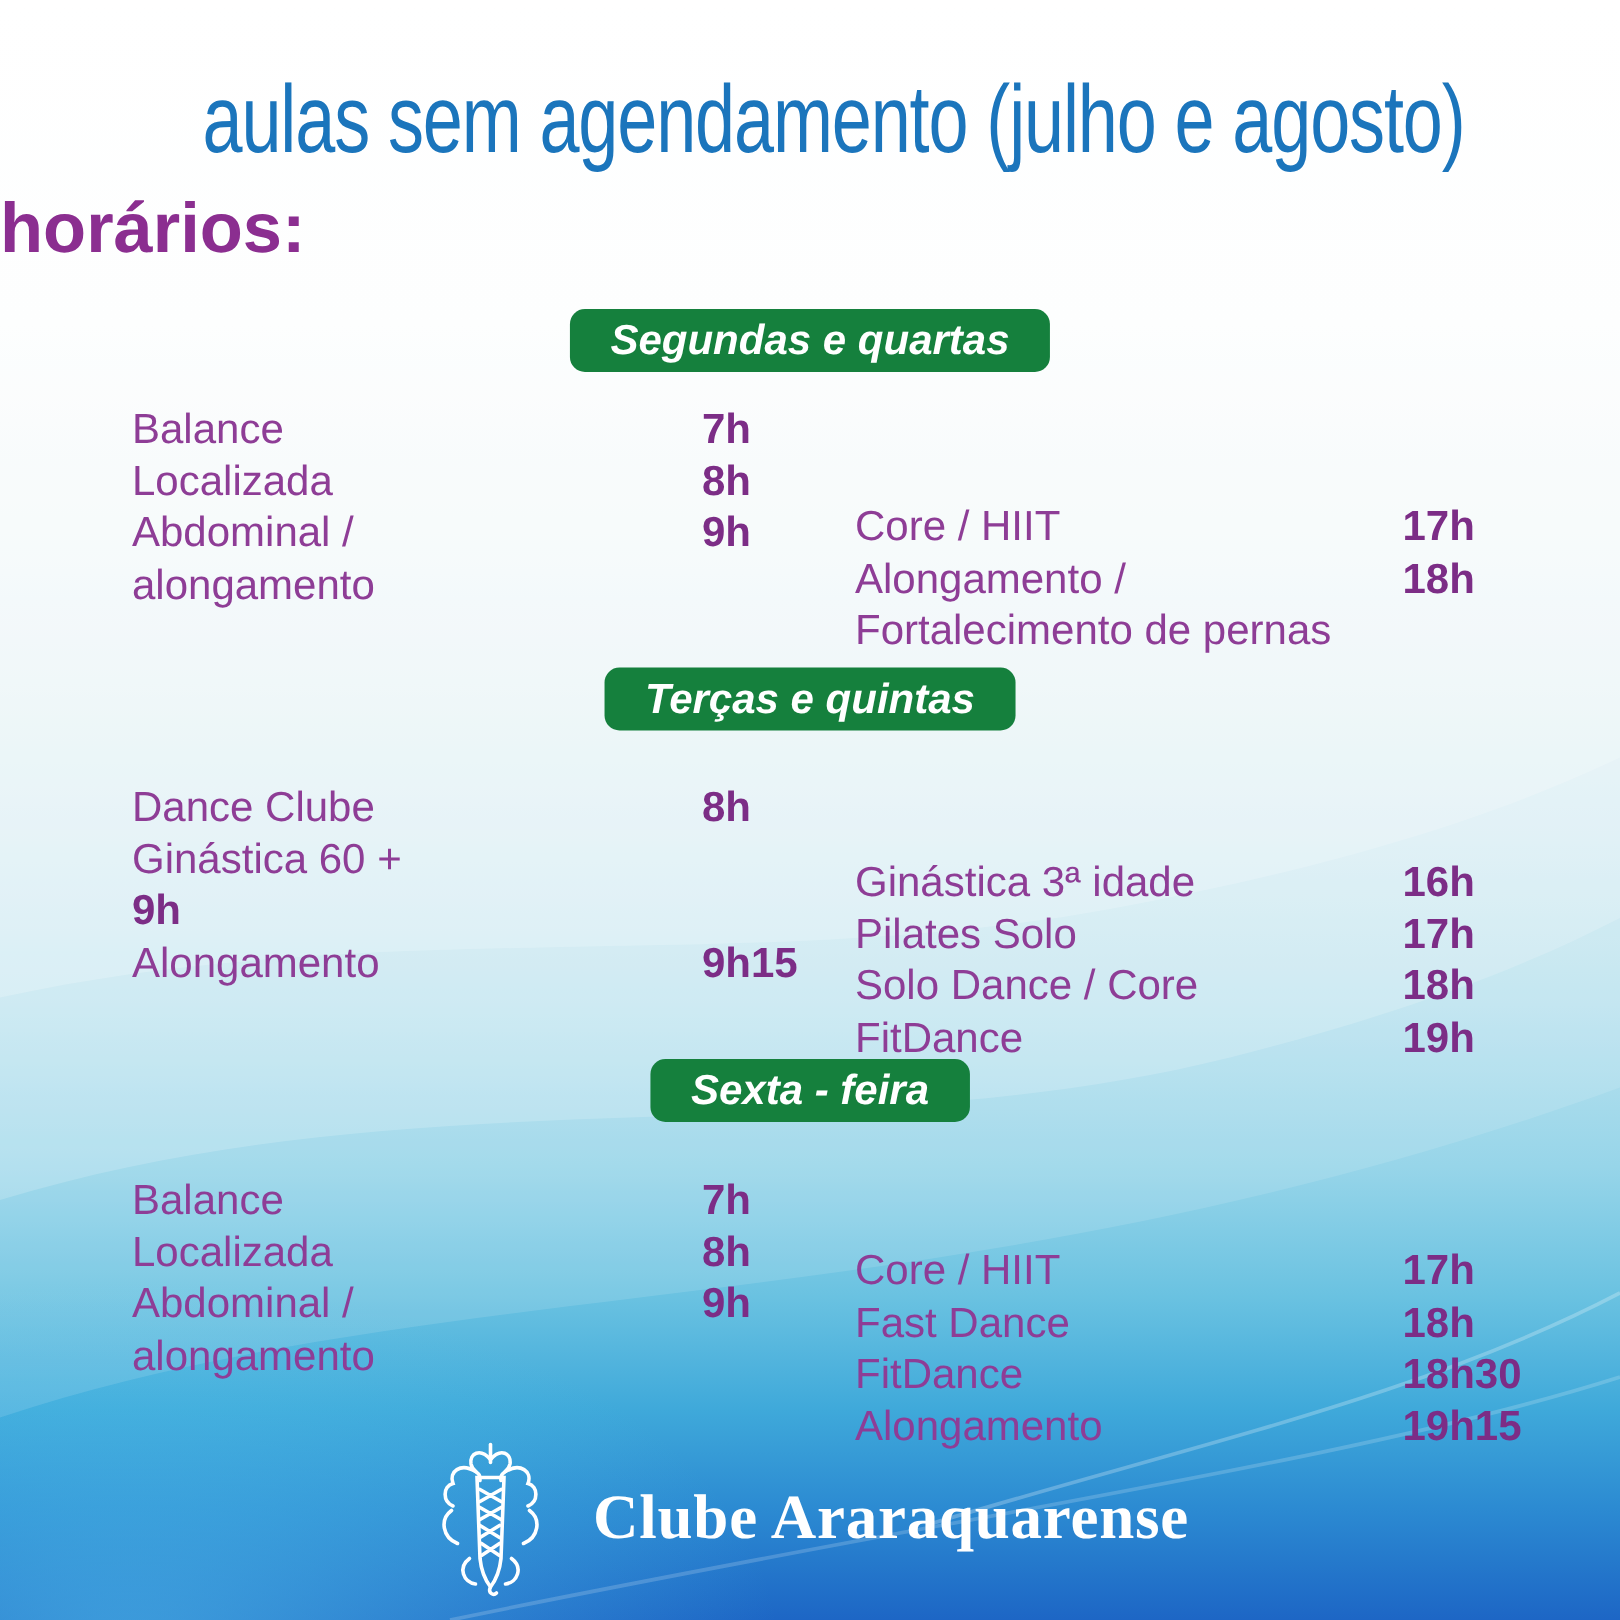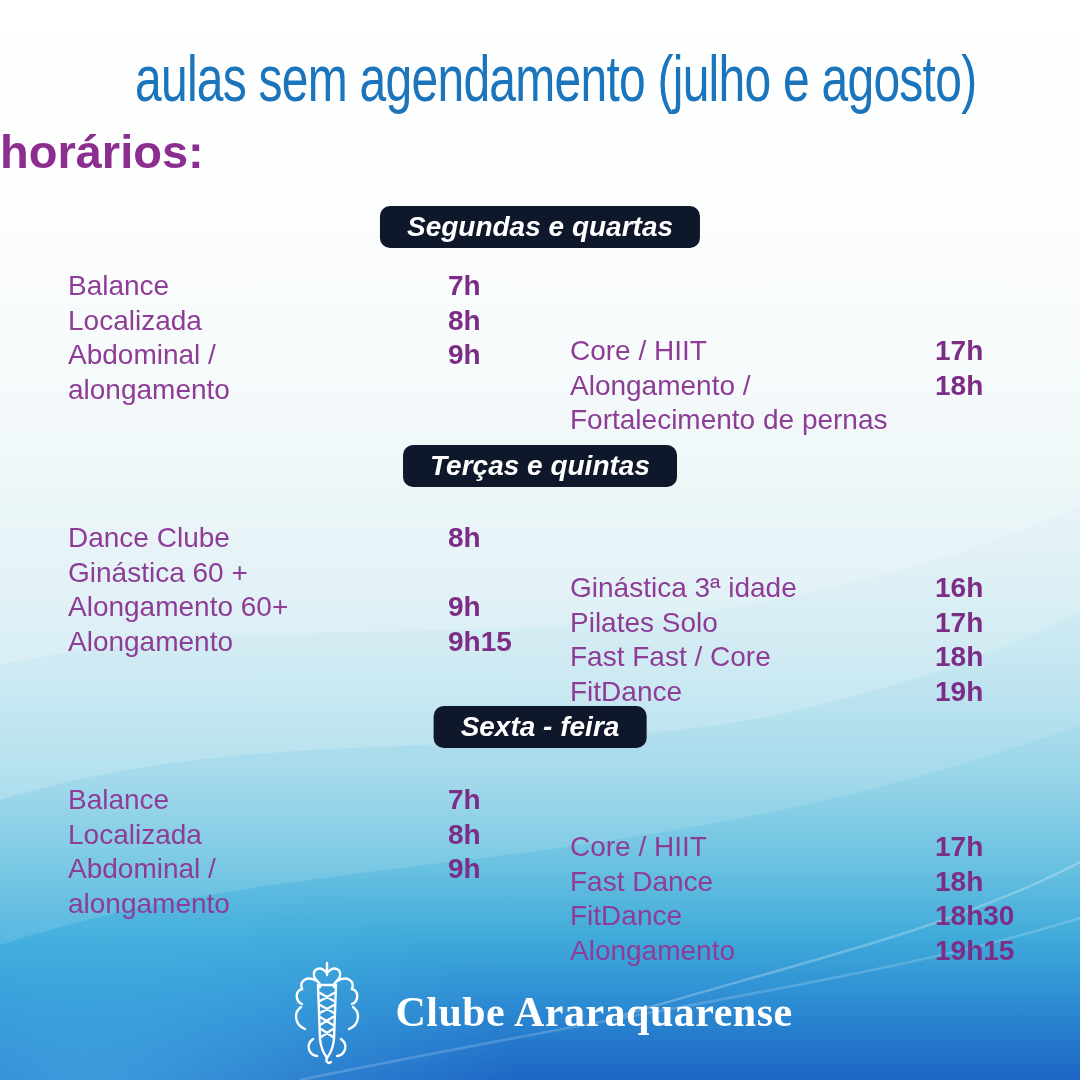--- a/index.html
+++ b/index.html
@@ -29,35 +29,35 @@
     transform:scaleX(0.75); transform-origin:50% 50%;
     letter-spacing:-1px;
   }
   .subtitle {
     position:absolute; left:0; right:0; top:124px;
     font-size:47px; font-weight:bold; color:#8b2e90;
   }
 
   .badge {
     position:absolute; left:50%; transform:translateX(-50%);
-    background:#0f172a; color:#ffffff;
+    background:#15803d; color:#ffffff;
     font-size:28px; font-weight:bold; font-style:italic;
     line-height:42px; padding:0 27px; border-radius:10px;
     white-space:nowrap;
   }
   #badge-0 { top:206px; }
   #badge-1 { top:445px; }
   #badge-2 { top:706px; }
 
   .col { position:absolute; width:470px; font-size:28px; color:#8e3d96; }
   .col .row {
     display:grid; grid-template-columns:var(--namew) auto;
     height:34.5px; line-height:34.5px; align-items:baseline;
   }
-  .col-left  { --namew:380px; left:68px;  }
+  .col-left  { --namew:380px; left:88px;  }
   .col-right { --namew:365px; left:570px;margin-top:47px; }
   #s0-left  { top:269px; }
   #s0-right { top:287px; }
   #s1-left  { top:521px; }
   #s1-right { top:524px; }
   #s2-left  { top:783px; }
   #s2-right { top:783px; }
   .cname { white-space:nowrap; }
   .ctime { font-weight:bold; color:#7c2d86; white-space:nowrap; }
 
@@ -130,40 +130,39 @@
 <div class="col col-left" id="s1-left">
   <div class="row">
     <span class="cname">Dance Clube</span>
     <span class="ctime">8h</span>
   </div>
   <div class="row">
     <span class="cname">Ginástica 60 +</span>
     <span class="ctime"></span>
   </div>
   <div class="row">
-    <span class="cname">Alongamento 60+</span>
     <span class="ctime">9h</span>
   </div>
   <div class="row">
     <span class="cname">Alongamento</span>
     <span class="ctime">9h15</span>
   </div>
 </div>
 
 <div class="col col-right" id="s1-right">
   <div class="row">
     <span class="cname">Ginástica 3ª idade</span>
     <span class="ctime">16h</span>
   </div>
   <div class="row">
     <span class="cname">Pilates Solo</span>
     <span class="ctime">17h</span>
   </div>
   <div class="row">
-    <span class="cname">Fast Fast / Core</span>
+    <span class="cname">Solo Dance / Core</span>
     <span class="ctime">18h</span>
   </div>
   <div class="row">
     <span class="cname">FitDance</span>
     <span class="ctime">19h</span>
   </div>
 </div>
 
 <div class="badge" id="badge-2">Sexta - feira</div>
 

